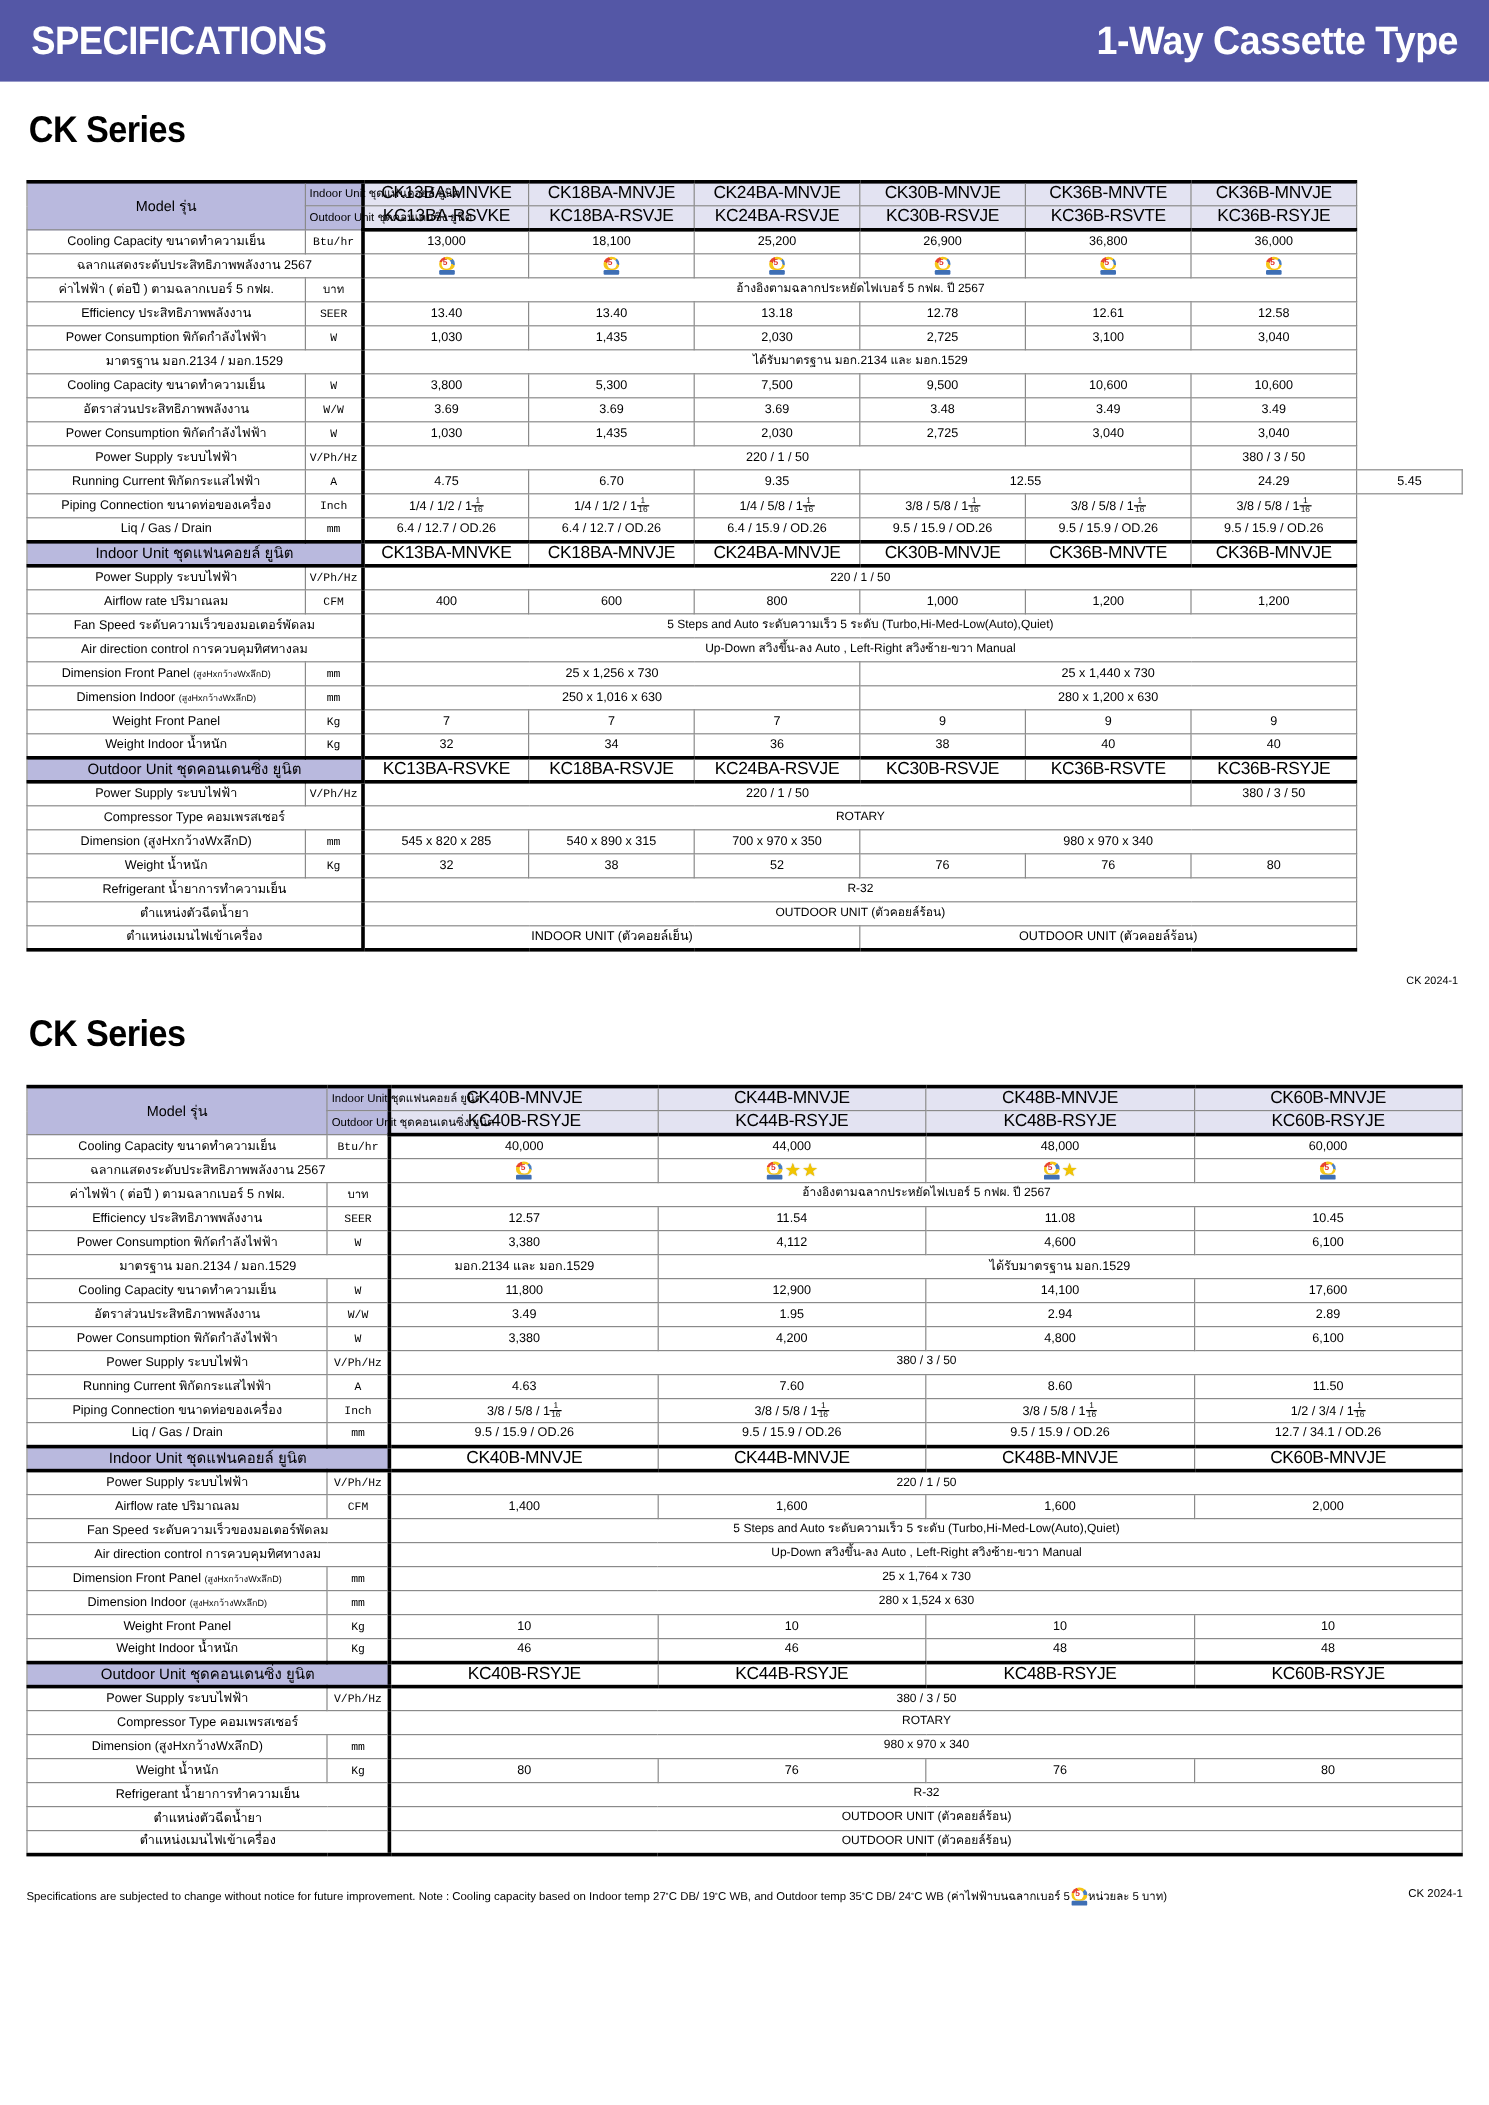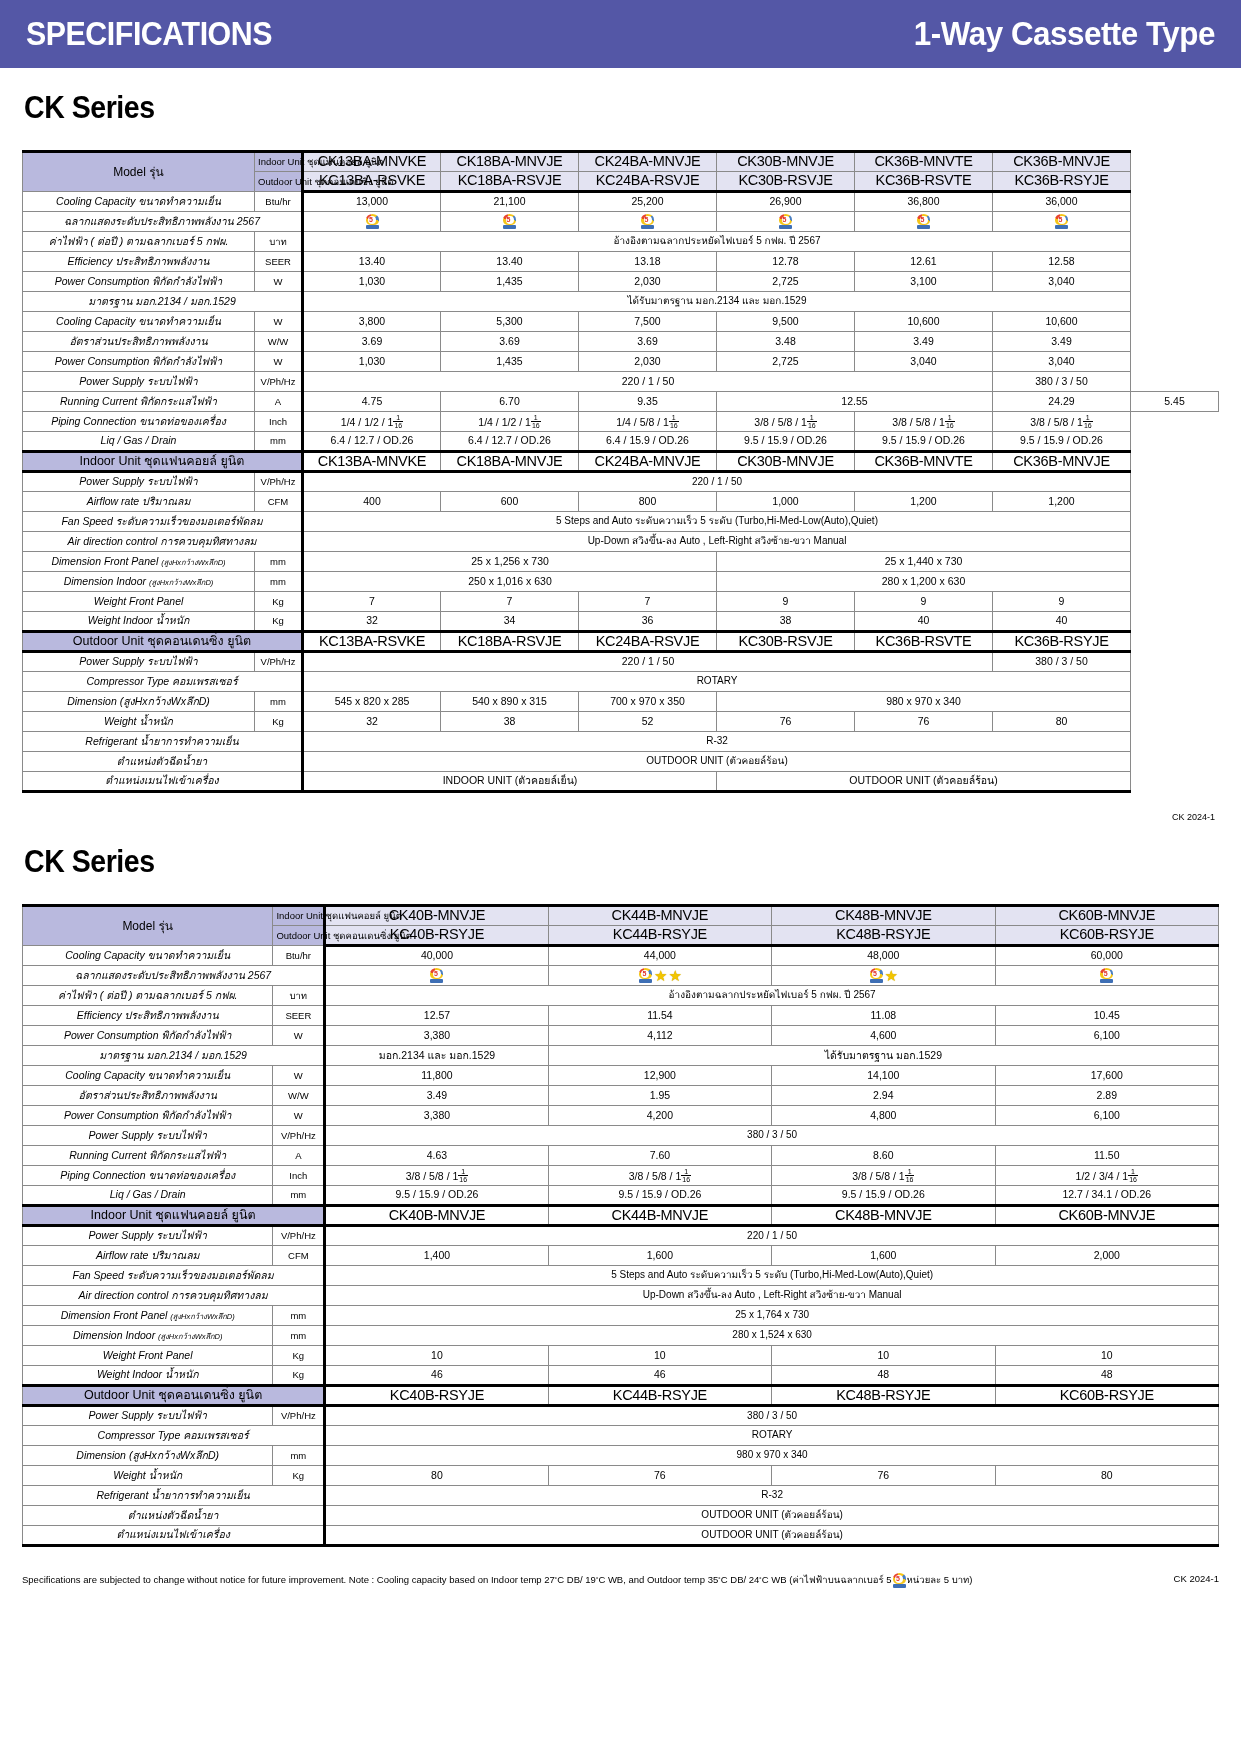--- a/index.html
+++ b/index.html
@@ -64,23 +64,22 @@
     vertical-align:middle;
     font-weight:normal;
     line-height:1.05;
   }
   td.lbl {
     text-align:left;
     padding-left:7px;
     font-size:10.5px;
     white-space:nowrap;
     overflow:hidden;
-    font-style:italic;
-  }
-  td.unit { font-size:9.5px; }
+  }
+  td.unit { font-size:9.5px;font-family:Liberation Mono, monospace; }
   .thai { font-size:10px; }
   .tiny { font-size:7.5px; }
 
   
   .modelcell {
     background:#b9b9de;
     font-weight:bold;
     font-size:12px;
     text-align:left;
     padding-left:8px;
@@ -220,21 +219,21 @@
             <td class="modelval thick-bottom">KC18BA-RSVJE</td>
             <td class="modelval thick-bottom">KC24BA-RSVJE</td>
             <td class="modelval thick-bottom">KC30B-RSVJE</td>
             <td class="modelval thick-bottom">KC36B-RSVTE</td>
             <td class="modelval thick-bottom">KC36B-RSYJE</td>
           </tr>
           <tr>
             <td class="lbl thai">Cooling Capacity ขนาดทำความเย็น</td>
             <td class="unit">Btu/hr</td>
             <td class=" thick-left">13,000</td>
-            <td class="">21,100</td>
+            <td class="">18,100</td>
             <td class="">25,200</td>
             <td class="">26,900</td>
             <td class="">36,800</td>
             <td class="">36,000</td>
           </tr>
           <tr>
             <td class="lbl thai" colspan="2">ฉลากแสดงระดับประสิทธิภาพพลังงาน 2567</td>
             <td class="labelcell thick-left"><span class="elabel"><span class="ring"></span><span class="inner"></span><span class="five">5</span><span class="base"></span></span></td>
             <td class="labelcell"><span class="elabel"><span class="ring"></span><span class="inner"></span><span class="five">5</span><span class="base"></span></span></td>
             <td class="labelcell"><span class="elabel"><span class="ring"></span><span class="inner"></span><span class="five">5</span><span class="base"></span></span></td>

